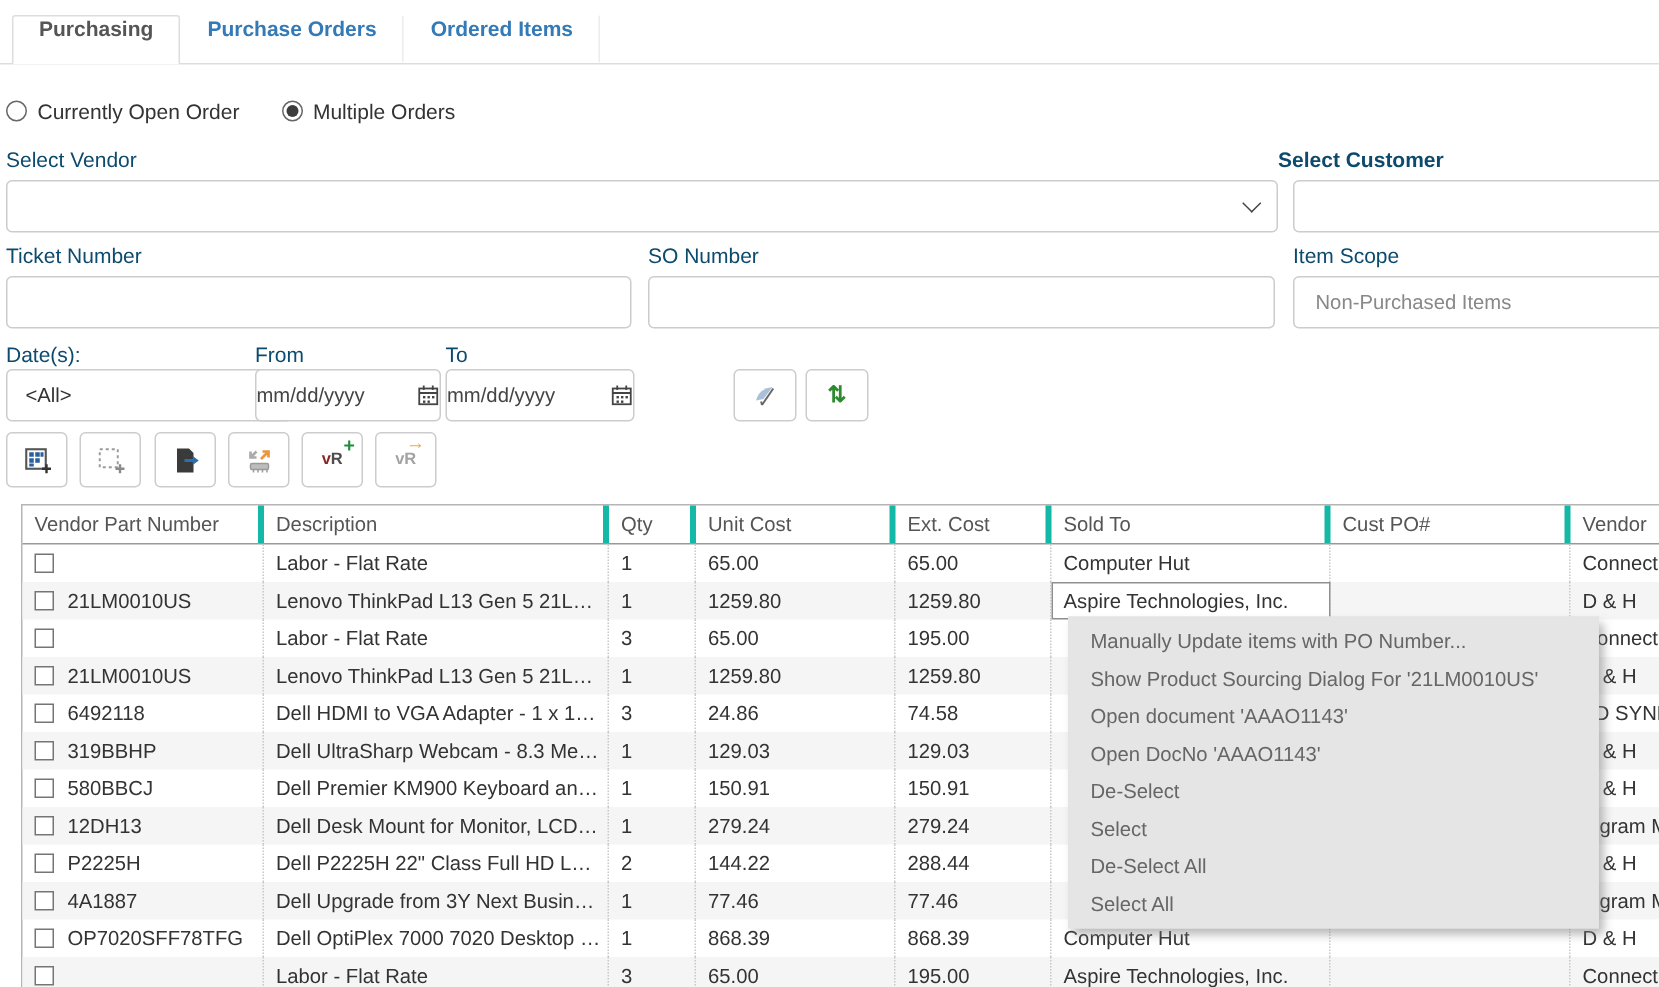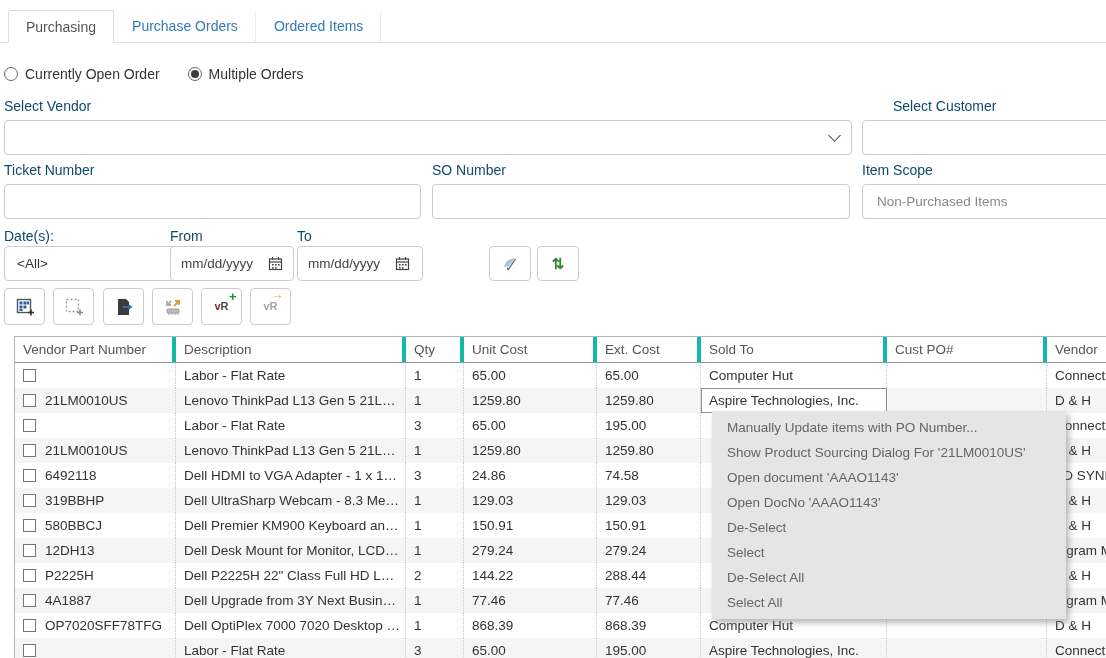--- a/index.html
+++ b/index.html
@@ -3,35 +3,35 @@
 <meta charset="utf-8">
 <style>
   html,body{margin:0;padding:0;}
   body{
     width:1106px;height:658px;position:relative;overflow:hidden;background:#fff;
     font-family:"Liberation Sans","DejaVu Sans",sans-serif;color:#333;
   }
   
   .tabbar{position:absolute;left:0;top:10px;width:1106px;height:33px;display:flex;align-items:stretch;
     padding-left:8px;box-sizing:border-box;border-bottom:1px solid #ddd;}
-  .tab{display:flex;align-items:center;padding:0 17px;font-size:14px;color:#337ab7;cursor:pointer;
-    border:1px solid transparent;border-right-color:#ececec;background:transparent;white-space:nowrap;}
+  .tab{display:flex;padding:0 17px;font-size:14px;color:#337ab7;cursor:pointer;
+    border:1px solid transparent;border-right-color:#ececec;background:transparent;white-space:nowrap;font-weight:bold;}
   .tab.active{color:#555;background:#fff;border-color:#ddd;border-bottom:1px solid #fff;margin-bottom:-1px;border-radius:2px 2px 0 0;}
   
   .radiogrp{position:absolute;left:4px;top:64px;height:20px;display:flex;align-items:center;gap:28px;}
   .radio-opt{display:flex;align-items:center;font-size:14px;color:#333;cursor:pointer;}
   .radio{width:14px;height:14px;border:1px solid #666;border-radius:50%;background:#fff;position:relative;flex:none;margin-right:7px;box-sizing:border-box;}
   .radio.sel::after{content:"";position:absolute;left:2px;top:2px;right:2px;bottom:2px;background:#3c3c3c;border-radius:50%;}
   
   .lbl{position:absolute;font-size:14px;color:#0c4a6e;white-space:nowrap;}
   .box{position:absolute;border:1px solid #ccc;border-radius:4px;background:#fff;box-sizing:border-box;}
   input.box{padding:0 12px;font-size:14px;color:#333;outline:none;font-family:inherit;}
   .selectbox{display:flex;align-items:center;justify-content:space-between;padding:0 12px;font-size:13.5px;color:#333;cursor:pointer;}
   .chev{width:8px;height:8px;border-right:1.6px solid #444;border-bottom:1.6px solid #444;transform:rotate(45deg);margin-top:-4px;flex:none;}
-  .datebox{display:flex;align-items:center;justify-content:flex-start;padding:0 10px;cursor:text;gap:15px;}
+  .datebox{display:flex;align-items:center;justify-content:space-between;padding:0 0;cursor:text;gap:15px;}
   .datehint{font-size:13.5px;color:#444;}
   .roval{font-size:13.5px;color:#888;}
   .smallbtn{position:absolute;width:42px;height:35px;border:1px solid #ccc;border-radius:4px;background:#fff;
     display:flex;align-items:center;justify-content:center;cursor:pointer;padding:0;}
   .refresh-glyph{color:#2c8b2c;font-weight:bold;font-size:15px;line-height:1;}
   
   .toolbtn{position:absolute;top:288px;width:41px;height:37px;border:1px solid #ccc;border-radius:4px;background:#fff;
     display:flex;align-items:center;justify-content:center;cursor:pointer;padding:0;}
   .vricon{position:relative;font-weight:700;font-size:11px;line-height:1;letter-spacing:0;}
   .vricon .v1{color:#8a2525;}
@@ -83,21 +83,21 @@
     <span>Multiple Orders</span>
   </label>
 </div>
 
 <div class="lbl" style="left:4px;top:98px;">Select Vendor</div>
 <div class="box selectbox" style="left:4px;top:120px;width:848px;height:35px;">
   <span></span>
   <span class="chev"></span>
 </div>
 
-<div class="lbl" style="left:893px;top:98px;">Select Customer</div>
+<div class="lbl" style="left:852px;top:98px;font-weight:bold;">Select Customer</div>
 <input class="box" style="left: 862px; top: 120px; width: 260px; height: 35px;" value="">
 
 <div class="lbl" style="left:4px;top:162px;">Ticket Number</div>
 <input class="box" style="left: 4px; top: 184px; width: 417px; height: 35px;" value="">
 
 <div class="lbl" style="left:432px;top:162px;">SO Number</div>
 <input class="box" style="left: 432px; top: 184px; width: 418px; height: 35px;" value="">
 
 <div class="lbl" style="left:862px;top:162px;">Item Scope</div>
 <div class="box" style="left:862px;top:184px;width:260px;height:35px;display:flex;align-items:center;padding:0 14px;">

